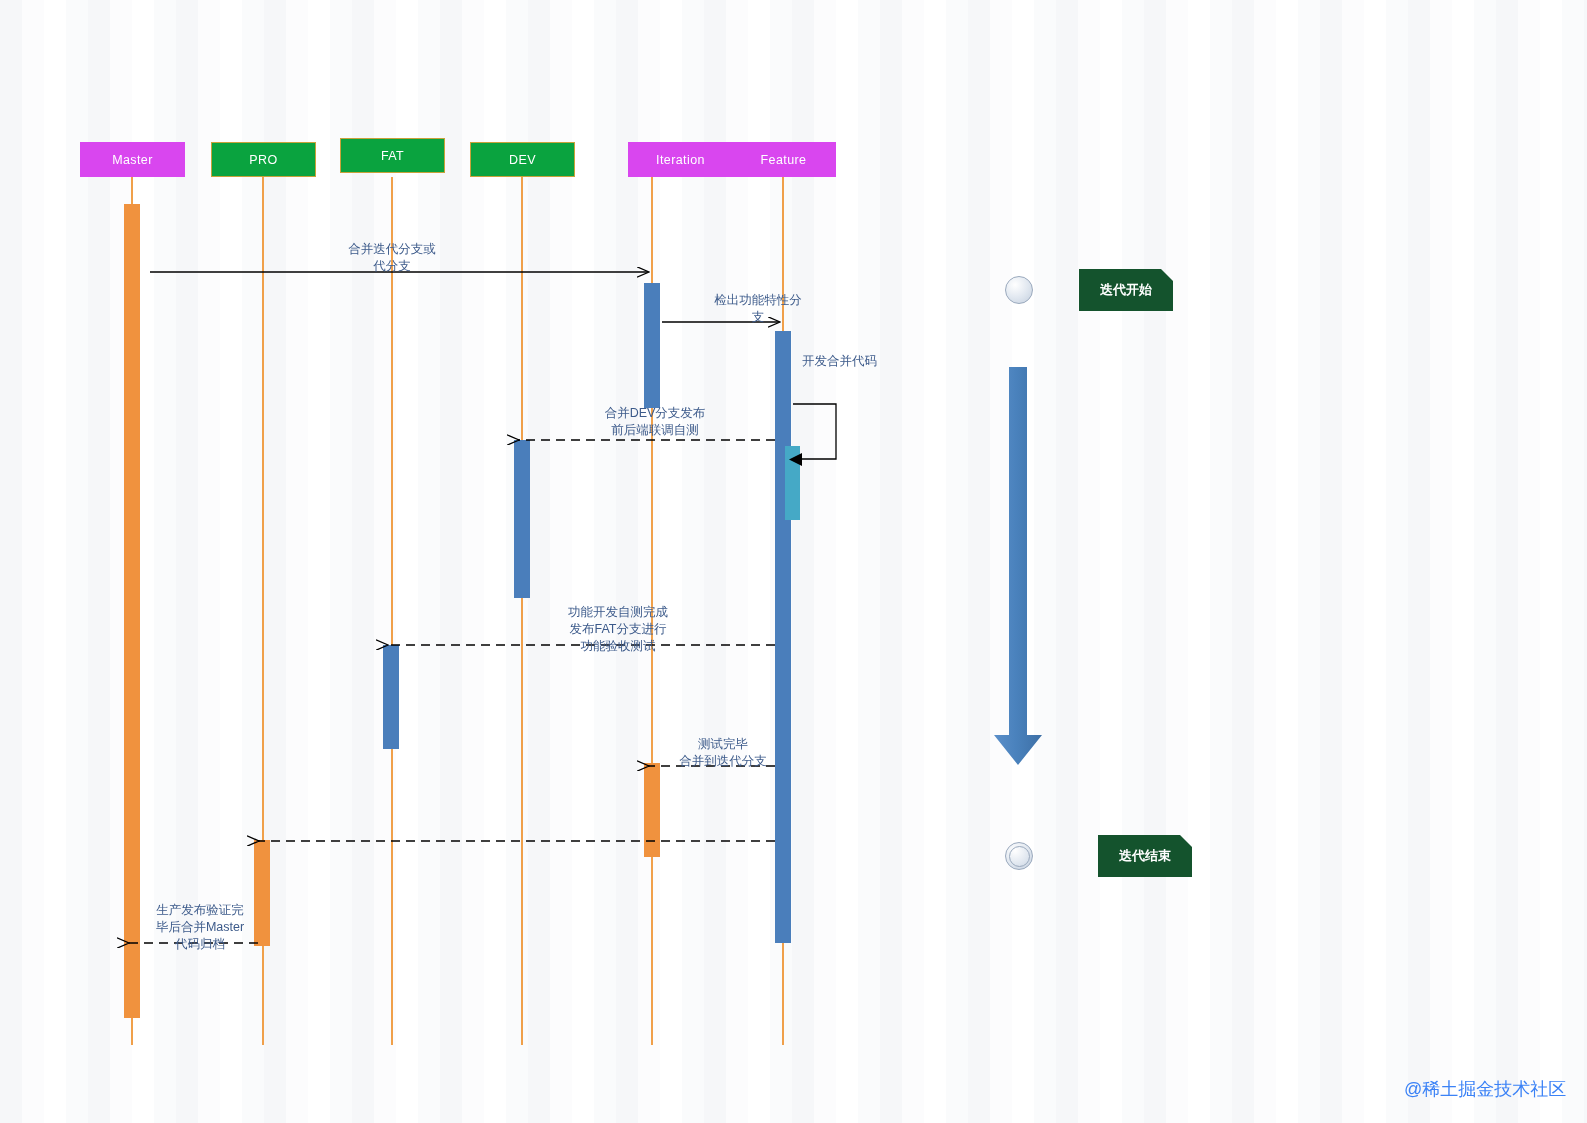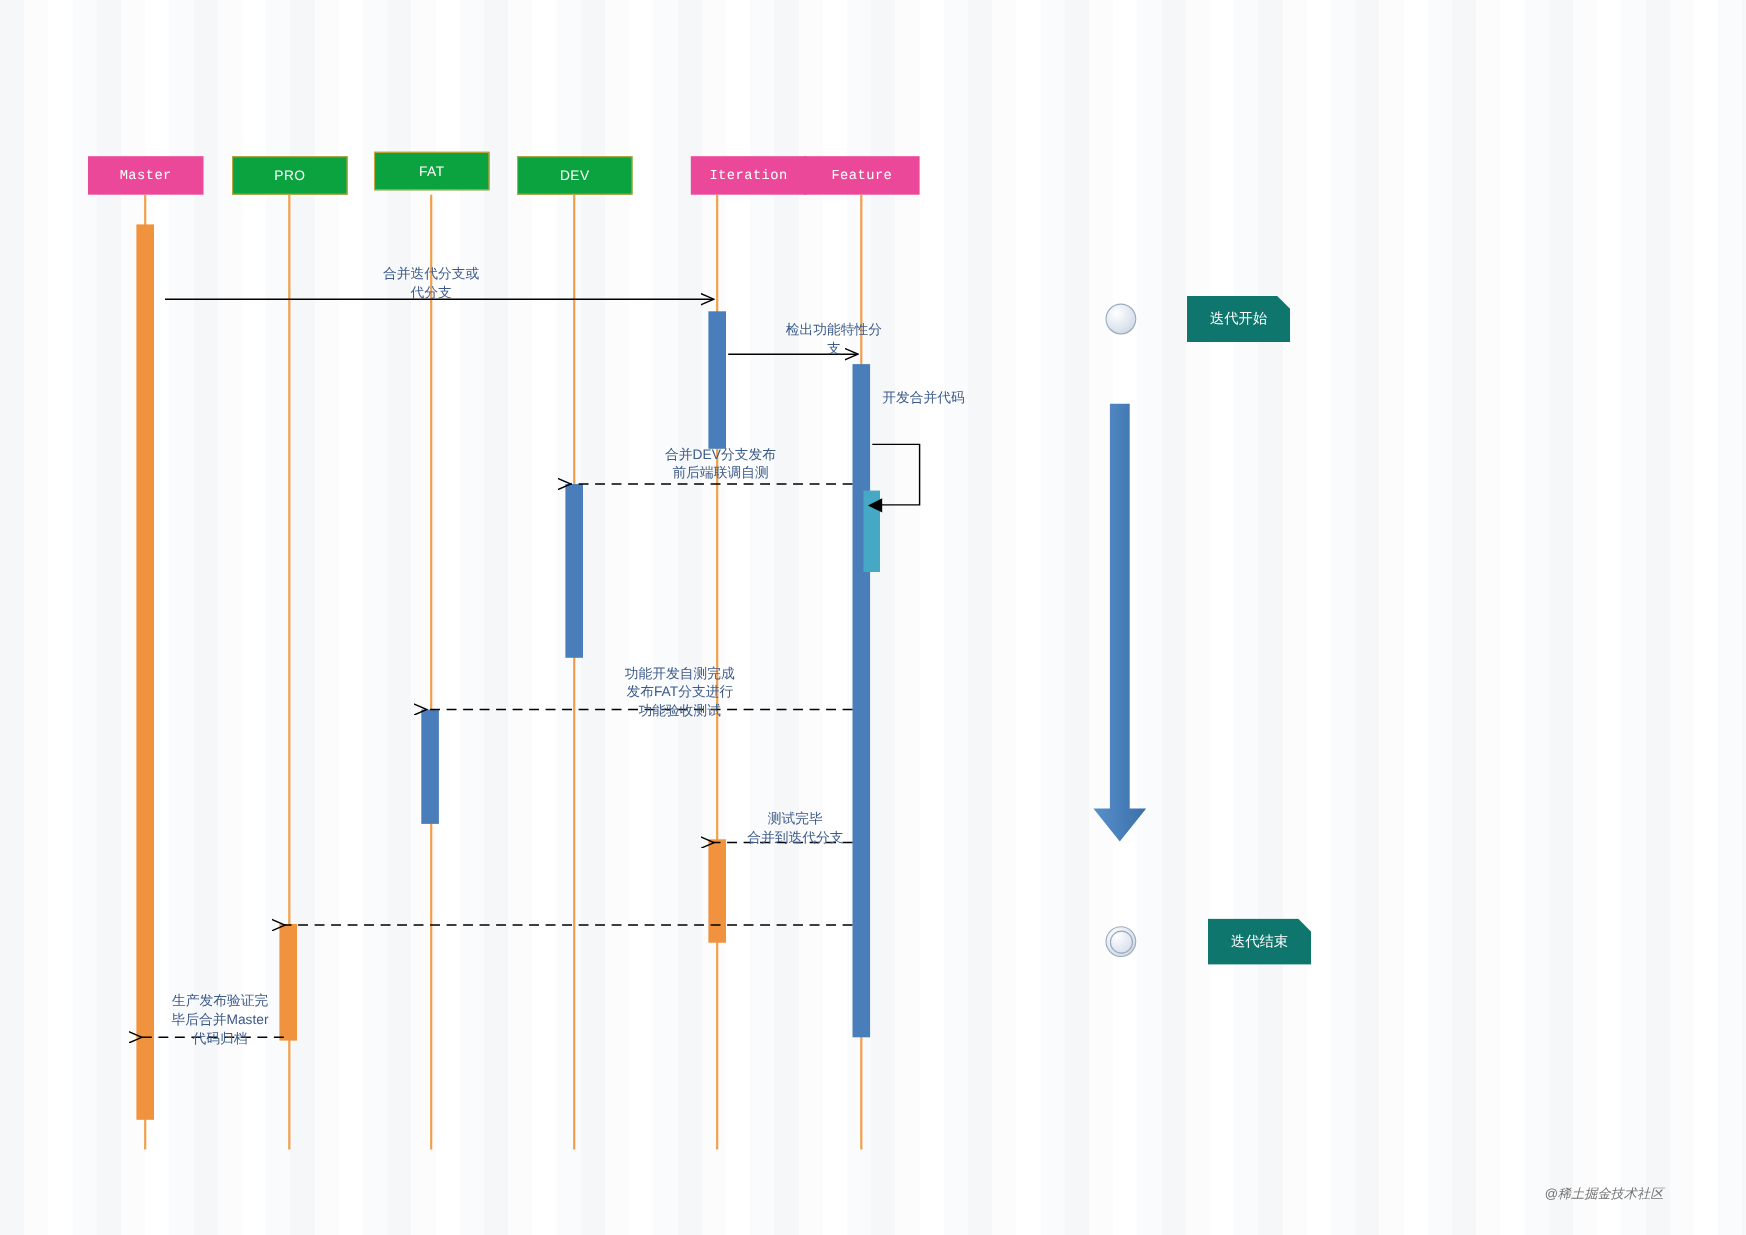--- a/index.html
+++ b/index.html
@@ -12,36 +12,36 @@
       #f6f7f9 0px, #f6f7f9 22px,
       #fcfcfd 22px, #fcfcfd 44px,
       #ffffff 44px, #ffffff 66px,
       #fafbfc 66px, #fafbfc 88px
     );
   }
   #canvas{position:absolute;left:0;top:0;width:1587px;height:1123px;}
   .lbl{position:absolute;color:#3c5a8a;font-size:12.5px;line-height:17px;text-align:center;white-space:pre-line;}
   .hdr{position:absolute;display:flex;align-items:center;justify-content:center;
        color:#ffffff;font-size:12.5px;letter-spacing:.4px;}
-  .hdr.orange{background:#ec4899;font-family:Liberation Mono, monospace;}
+  .hdr.orange{background:#d946ef;}
   .hdr.green{background:#0aa33f;border:1px solid #c8a23a;box-sizing:border-box;}
   .lifeline{position:absolute;width:1.6px;background:#f0a04a;}
   .act{position:absolute;}
   .act.orange{background:#f0923e;}
   .act.blue{background:#4a7ebb;}
   .act.lblue{background:#45a9c6;}
   .title{position:absolute;font-size:30px;color:#5c6276;letter-spacing:1px;}
-  .banner{position:absolute;background:#0f766e;color:#fff;font-size:13px;
+  .banner{position:absolute;background:#14532d;color:#fff;font-size:13px;
           display:flex;align-items:center;justify-content:center;
-          clip-path:polygon(0 0, calc(100% - 12px) 0, 100% 12px, 100% 100%, 0 100%);}
+          clip-path:polygon(0 0, calc(100% - 12px) 0, 100% 12px, 100% 100%, 0 100%);font-weight:bold;}
   .circ{position:absolute;border-radius:50%;
         background:radial-gradient(circle at 35% 30%,#ffffff 0%,#dfe6ef 55%,#c3cedd 100%);
         border:1.4px solid #9aa9bd;box-sizing:border-box;}
   .circ-ring{position:absolute;border-radius:50%;border:1.6px solid #9aa9bd;box-sizing:border-box;background:transparent;}
-  .wm{position:absolute;color:#737373;font-size:12px;font-style:italic;}
+  .wm{position:absolute;color:#3b82f6;font-size:18px;}
 </style>
 </head>
 <body>
 
 <div id="canvas">
 
 
   <div class="hdr orange" style="left:80px;top:142px;width:105px;height:35px;">
     <span>Master</span>
   </div>

